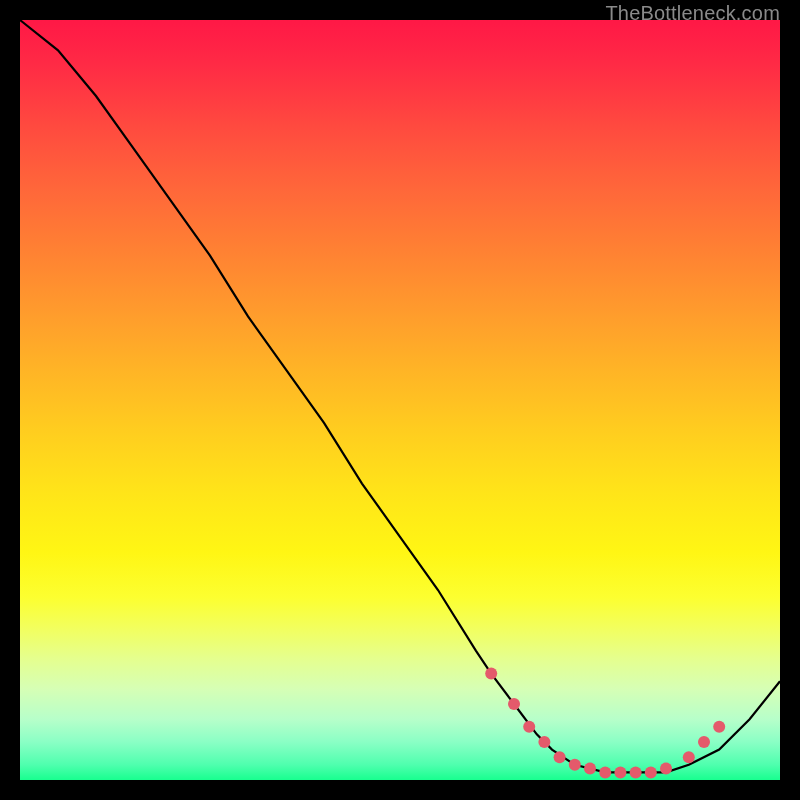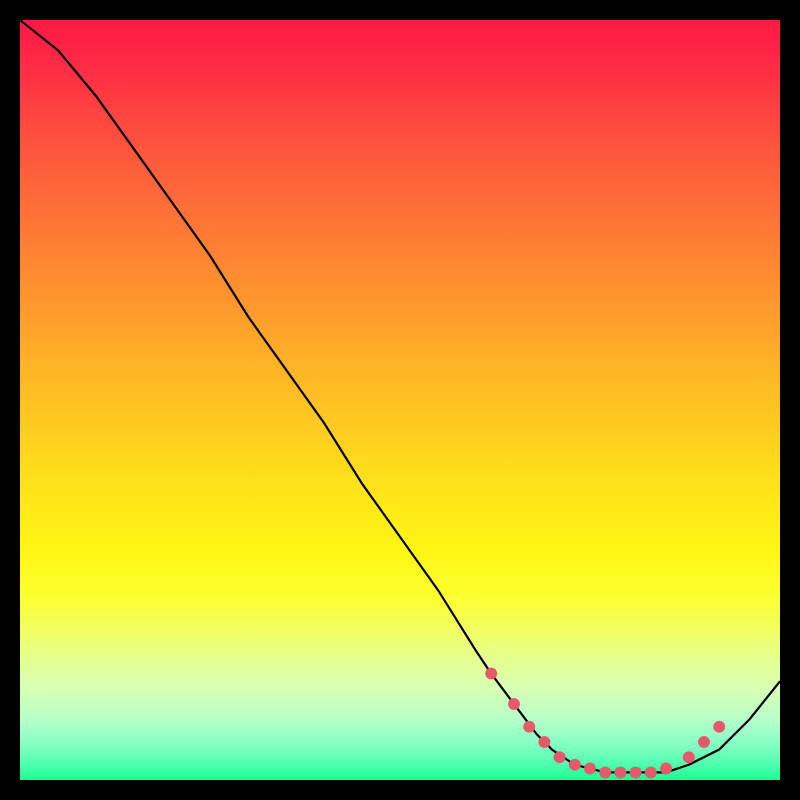--- a/index.html
+++ b/index.html
@@ -58,20 +58,21 @@
     top: 0;
     width: 760px;
     height: 760px;
     overflow: visible;
   }
 </style>
 </head>
 <body>
 
 <div class="chart-container">
+  <div class="watermark">TheBottleneck.com</div>
   <div class="plot-area">
     <svg class="curve" viewBox="0 0 760 760">
       <path id="curve-path" fill="none" stroke="#000000" stroke-width="2.2" d="M0.0 0.0 L38.0 30.4 L76.0 76.0 L114.0 129.2 L152.0 182.4 L190.0 235.6 L228.0 296.4 L266.0 349.6 L304.0 402.8 L342.0 463.6 L380.0 516.8 L418.0 570.0 L456.0 630.8 L471.2 653.6 L494.0 684.0 L516.8 714.4 L532.0 729.6 L554.8 744.8 L585.2 752.4 L608.0 752.4 L630.8 752.4 L646.0 752.4 L668.8 744.8 L699.2 729.6 L729.6 699.2 L760.0 661.2"></path>
       <g id="markers">
           <circle cx="471.2" cy="653.6" r="6" fill="#e45a6b"></circle>
           <circle cx="494.0" cy="684.0" r="6" fill="#e45a6b"></circle>
           <circle cx="509.2" cy="706.8" r="6" fill="#e45a6b"></circle>
           <circle cx="524.4" cy="722.0" r="6" fill="#e45a6b"></circle>
           <circle cx="539.6" cy="737.2" r="6" fill="#e45a6b"></circle>
           <circle cx="554.8" cy="744.8" r="6" fill="#e45a6b"></circle>

